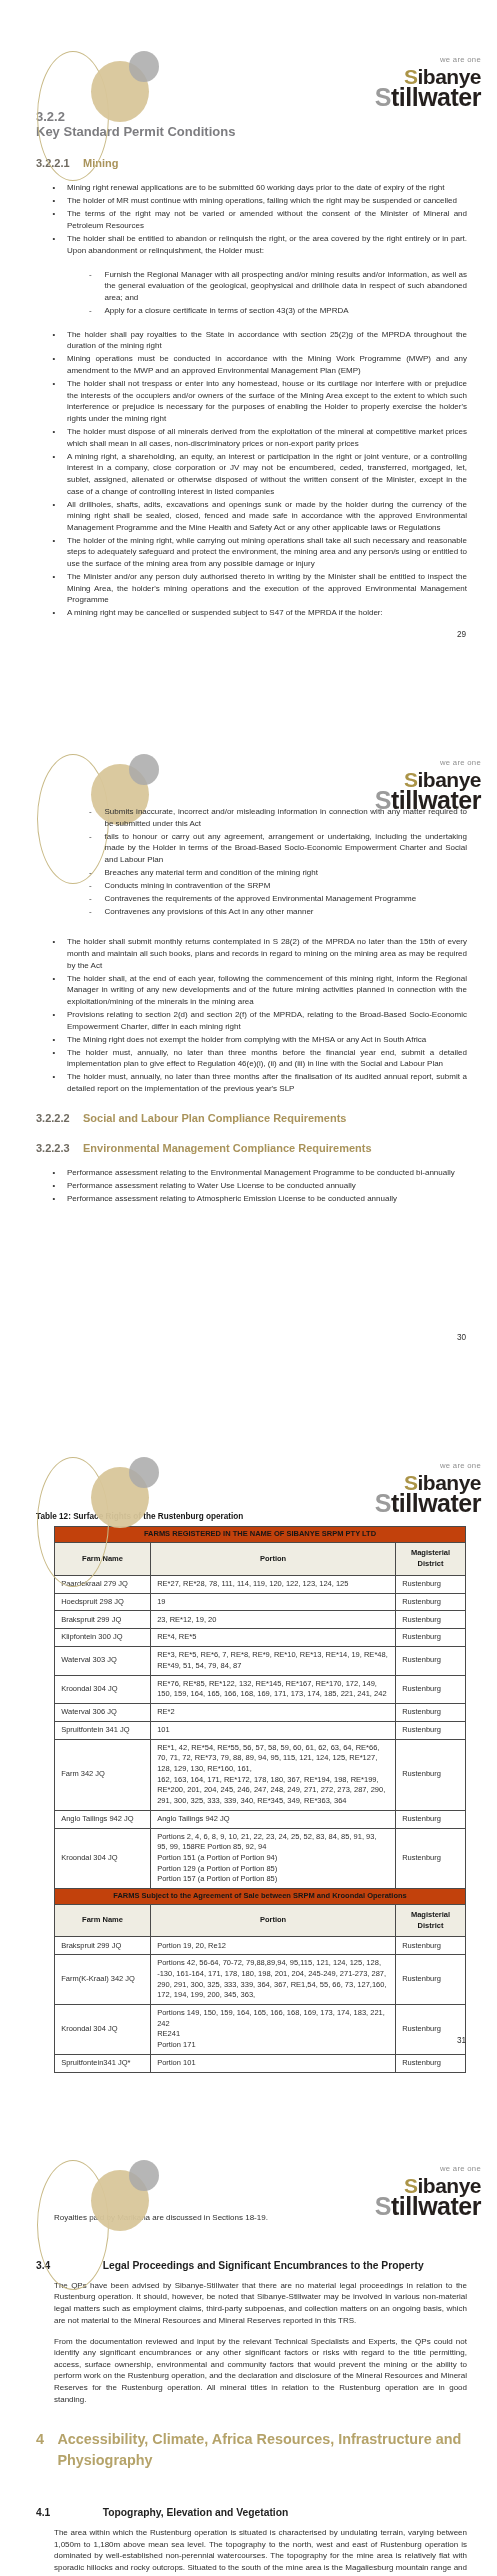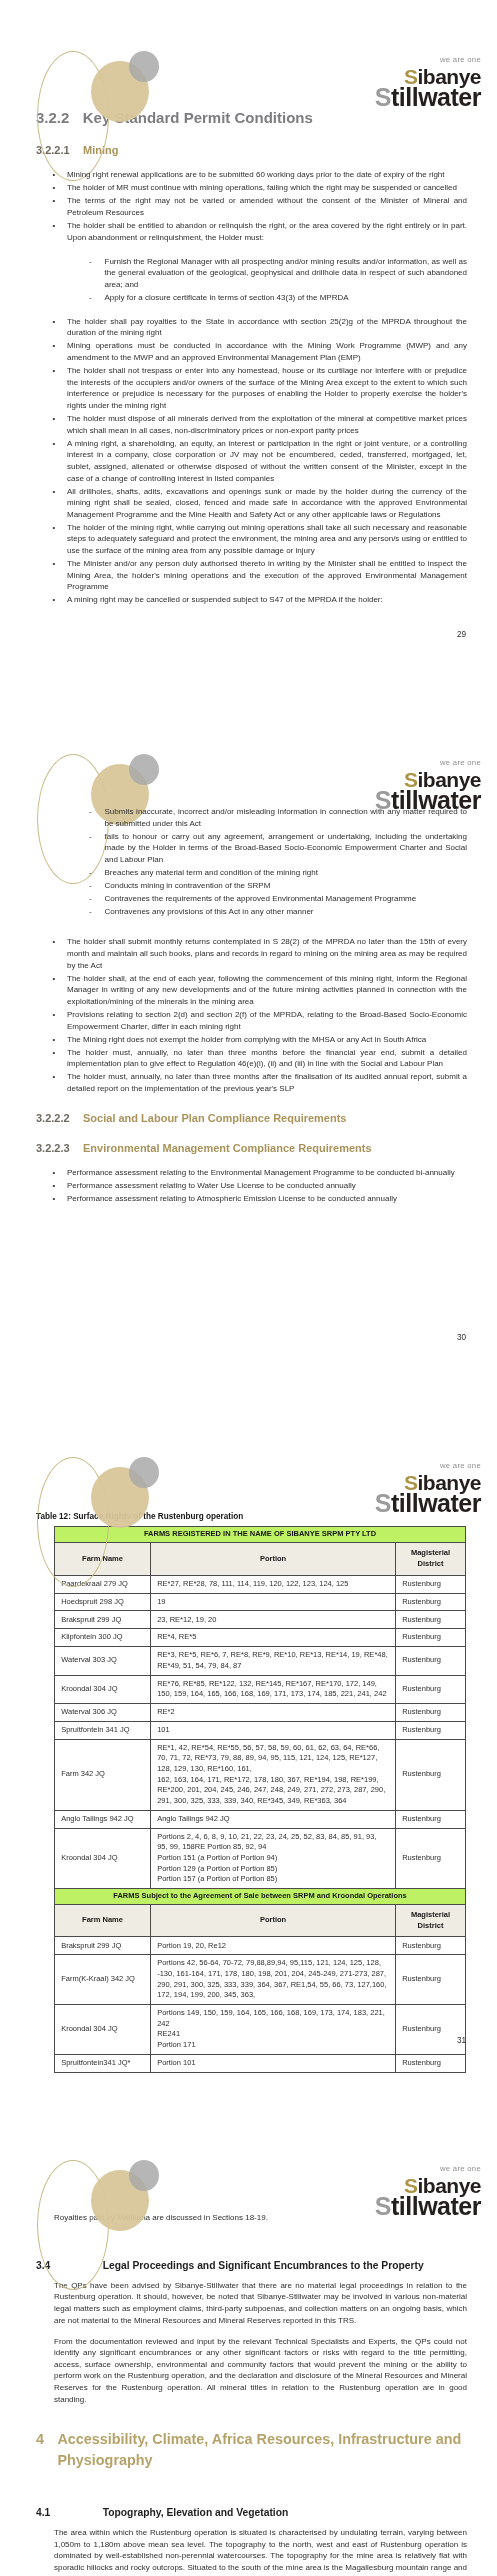--- a/index.html
+++ b/index.html
@@ -15,40 +15,40 @@
   .logo-tagline{font-size:7.7px;color:#8f8f8f;letter-spacing:0.3px;margin-bottom:2.1px;}
   .brand{font-weight:bold;color:#241f1d;letter-spacing:-0.5px;}
   .brand-1{font-size:21px;}
   .brand-2{font-size:25px;margin-top:-2.1px;}
   .s-gold{color:#ab9448;}
   .s-gray{color:#9b9b9b;}
   
   .content{padding:0 31px 0 36px;}
   .h-gray,.h-gold,.h-black{display:flex;font-weight:bold;margin:0 0 0 0;}
   .h-num{flex:0 0 auto;margin-right:13.4px;}
-  .h-gray{color:#7d7d80;font-size:15px;margin-top:6.2px;}
+  .h-gray{color:#7d7d80;font-size:13px;margin-top:6.2px;flex-direction:column;}
   .h-gold{font-size:11px;margin-top:17.5px;}
   .h-gold .h-num{color:#6f6a60;}
   .h-gold .h-title{color:#a9935b;}
   .h-black{color:#1f1f1f;font-size:10.3px;margin-top:36px;gap:39px;}
   .h-big{display:flex;font-weight:bold;color:#b5a36a;font-size:14.4px;line-height:1.45;margin-top:24px;}
   .h-big .h-num{margin-right:13.4px;}
   p.body-text{margin:9.3px 0 0 18px;font-size:8px;line-height:1.45;text-align:justify;}
   ul.bullets{list-style:none;margin:13.4px 0 0 15.5px;padding:0;}
   ul.bullets li{position:relative;padding-left:15.5px;margin:0 0 1.5px 0;font-size:8px;line-height:1.45;text-align:justify;}
   ul.bullets li::before{content:"\2022";position:absolute;left:1px;top:0;font-size:7.7px;}
   ul.dashes{list-style:none;margin:12.4px 0 12.4px 52px;padding:0;}
   ul.dashes li{position:relative;padding-left:16.5px;margin:0 0 1.5px 0;font-size:8px;line-height:1.45;text-align:justify;}
   ul.dashes li::before{content:"-";position:absolute;left:1px;top:0;}
   .page-number{position:absolute;right:32px;bottom:64px;font-size:8.2px;color:#2f2f2f;}
   
   .table-caption{margin:3.1px 0 5.2px 0;font-weight:bold;color:#161616;font-size:8.2px;}
   table.farms{border-collapse:collapse;margin-left:18px;width:410px;table-layout:fixed;}
   table.farms td,table.farms th{border:0.5px solid #4a4a4a;font-size:7.5px;line-height:1.42;vertical-align:middle;}
-  tr.sec-head td{background:#bef264;text-align:center;font-weight:bold;padding:2.1px 3.1px;font-size:7.5px;color:#161616;}
+  tr.sec-head td{background:#c2410c;text-align:center;font-weight:bold;padding:2.1px 3.1px;font-size:7.5px;color:#161616;}
   tr.col-head th{background:#efede3;text-align:center;font-weight:bold;padding:5.2px 3.1px;color:#161616;}
   col.c-farm{width:96px;}
   col.c-portion{width:245px;}
   col.c-district{width:70px;}
   td.cell-farm{padding:3.1px 6.2px;}
   td.cell-portion{padding:3.1px 6.2px;white-space:pre-line;}
   td.cell-district{padding:3.1px 6.2px;}
 </style>
 </head>
 <body>

